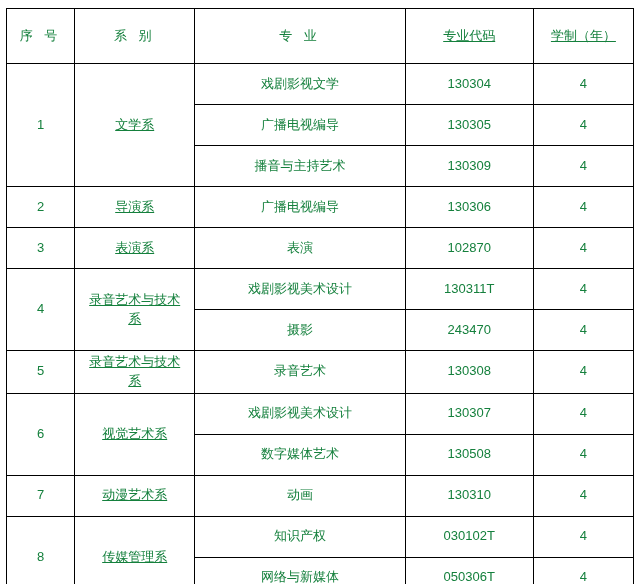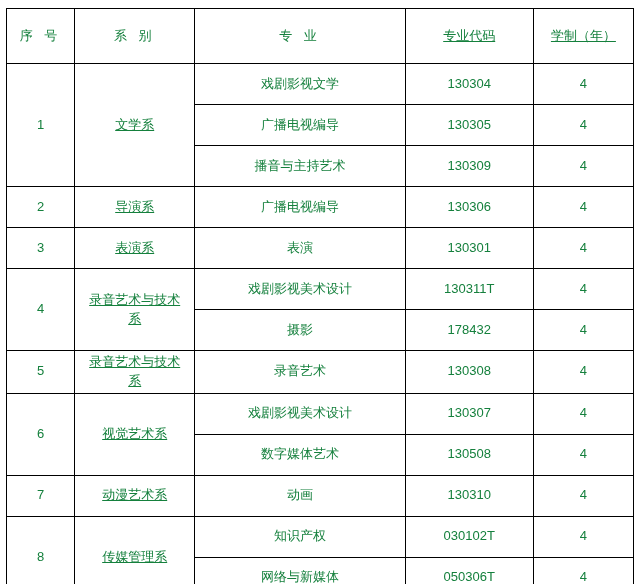--- a/index.html
+++ b/index.html
@@ -109,33 +109,33 @@
           <td class="seq-cell">2</td>
           <td class="dept-cell">导演系</td>
           <td>广播电视编导</td>
           <td class="code-cell">130306</td>
           <td class="years-cell">4</td>
         </tr>
         <tr>
           <td class="seq-cell">3</td>
           <td class="dept-cell">表演系</td>
           <td>表演</td>
-          <td class="code-cell">130301</td>
+          <td class="code-cell">102870</td>
           <td class="years-cell">4</td>
         </tr>
         <tr>
           <td class="seq-cell" rowspan="2">4</td>
           <td class="dept-cell" rowspan="2">录音艺术与技术系</td>
           <td>戏剧影视美术设计</td>
           <td class="code-cell">130311T</td>
           <td class="years-cell">4</td>
         </tr>
         <tr>
           <td>摄影</td>
-          <td class="code-cell">178432</td>
+          <td class="code-cell">243470</td>
           <td class="years-cell">4</td>
         </tr>
         <tr>
           <td class="seq-cell">5</td>
           <td class="dept-cell">录音艺术与技术系</td>
           <td>录音艺术</td>
           <td class="code-cell">130308</td>
           <td class="years-cell">4</td>
         </tr>
         <tr>

